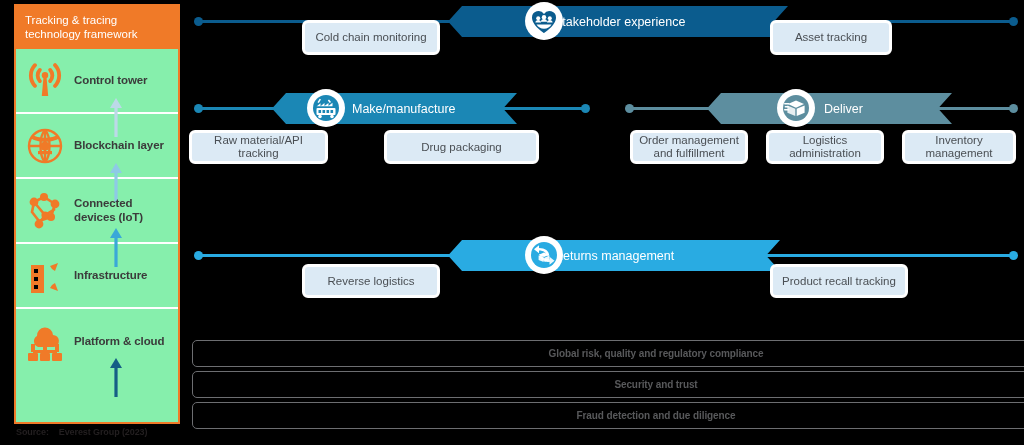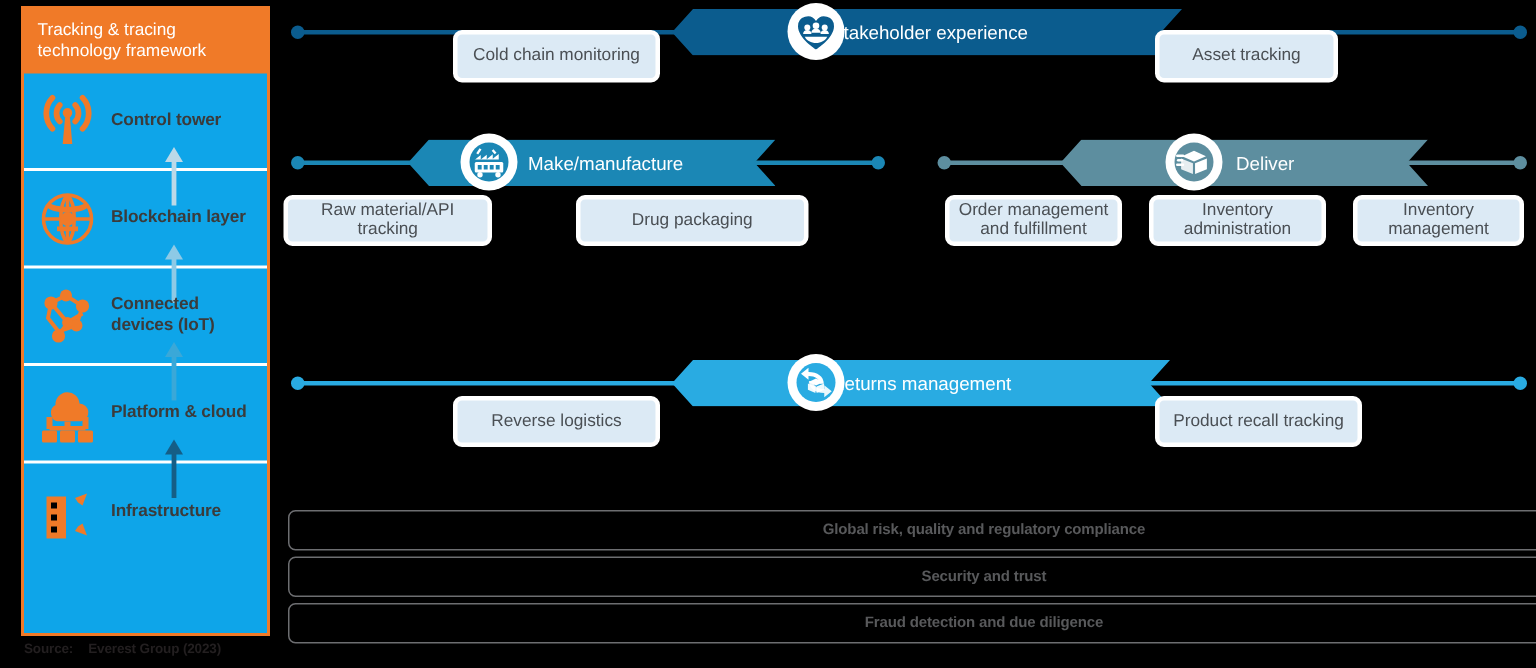--- a/index.html
+++ b/index.html
@@ -1,21 +1,21 @@
 <!DOCTYPE html>
 <html><head>
 <meta charset="utf-8">
 <style>
   html,body{margin:0;padding:0;background:#000;}
   body{width:1024px;height:445px;position:relative;overflow:hidden;
        font-family:"Liberation Sans",sans-serif;-webkit-font-smoothing:antialiased;}
 
   
   #sidebar{position:absolute;left:14px;top:4px;width:166px;height:420px;
-           border:2px solid #f07a28;box-sizing:border-box;background:#0ea5e9;}
+           border:2px solid #f07a28;box-sizing:border-box;background:#86efac;}
   #sidebar-header{background:#f07a28;color:#fff;font-size:11.5px;line-height:14px;
            padding:7px 9px 8px 9px;font-weight:400;}
   .stack-row{position:relative;height:65px;border-bottom:2px solid #fff;
              display:flex;align-items:center;box-sizing:border-box;}
   .stack-row:last-child{border-bottom:none;}
   .stack-ico{width:58px;flex:0 0 58px;display:flex;align-items:center;justify-content:center;}
   .stack-ico svg{display:block;}
   .stack-lbl{color:#3b3b3b;font-size:11.5px;line-height:13.5px;font-weight:700;
              letter-spacing:-.1px;padding-right:4px;}
   .uparrow{position:absolute;left:88px;width:24px;height:42px;pointer-events:none;}
@@ -125,20 +125,38 @@
         <rect x="10.4" y="10" width="3.2" height="30"></rect>
             <path d="M12 1l6 10H6z"></path>
           </g>
         </svg>
     </div>
   </div>
 
 
   <div class="stack-row">
     <div class="stack-ico">
+      <svg width="44" height="42" viewBox="0 0 44 42">
+          <g fill="#f07a28">
+        <path d="M8 10h13v28H8z"></path>
+        <path d="M23 20l6-6-2-3 8-3-3 8-3-2-6 6z"></path>
+        <path d="M23 24l6 6-2 3 8 3-3-8-3 2-6-6z"></path>
+      </g>
+      <g fill="#000">
+            <rect x="11" y="14" width="4" height="4"></rect>
+            <rect x="11" y="22" width="4" height="4"></rect>
+       <rect x="11" y="30" width="4" height="4"></rect>
+          </g>
+        </svg>
+    </div>
+    <div class="stack-lbl">Infrastructure</div>
+  </div>
+
+  <div class="stack-row">
+    <div class="stack-ico">
       <svg width="44" height="40" viewBox="0 0 44 40">
           <g fill="#f07a28">
         <path d="M14 14a8 8 0 0116-1 6 6 0 011 11.9H15A6 6 0 0114 14z"></path>
         <rect x="20" y="25" width="4" height="5"></rect>
         <rect x="8" y="22" width="4" height="8"></rect>
             <rect x="32" y="22" width="4" height="8"></rect>
         <rect x="10" y="28" width="24" height="3"></rect>
         <rect x="5" y="31" width="10" height="8" rx="1"></rect>
         <rect x="17" y="31" width="10" height="8" rx="1"></rect>
         <rect x="29" y="31" width="10" height="8" rx="1"></rect>
@@ -148,38 +166,20 @@
     <div class="stack-lbl">Platform &amp; cloud</div>
     <div class="uparrow" style="top:48px">
       <svg width="24" height="42" viewBox="0 0 24 42">
           <g fill="#155e86">
         <rect x="10.4" y="10" width="3.2" height="30"></rect>
             <path d="M12 1l6 10H6z"></path>
           </g>
         </svg>
     </div>
   </div>
-
-  <div class="stack-row">
-    <div class="stack-ico">
-      <svg width="44" height="42" viewBox="0 0 44 42">
-          <g fill="#f07a28">
-        <path d="M8 10h13v28H8z"></path>
-        <path d="M23 20l6-6-2-3 8-3-3 8-3-2-6 6z"></path>
-        <path d="M23 24l6 6-2 3 8 3-3-8-3 2-6-6z"></path>
-      </g>
-      <g fill="#000">
-            <rect x="11" y="14" width="4" height="4"></rect>
-            <rect x="11" y="22" width="4" height="4"></rect>
-       <rect x="11" y="30" width="4" height="4"></rect>
-          </g>
-        </svg>
-    </div>
-    <div class="stack-lbl">Infrastructure</div>
-  </div>
 </div>
 
 <div id="source">
   <span class="src-lbl">Source:</span><span>Everest Group (2023)</span>
 </div>
 
 <div class="conn" style="left:198px;top:20px;width:818px;background:#0b5c8e;"></div>
 <div class="dot" style="left:194px;top:17px;background:#0b5c8e;"></div>
 <div class="dot" style="left:1009px;top:17px;background:#0b5c8e;"></div>
 
@@ -248,21 +248,21 @@
       <path d="M15 7.5l8 3.6-8 3.6-8-3.6z"></path>
       <path d="M23.6 12.6v7.2L15.7 23v-7.2z"></path>
       <path d="M6.4 12.6l7.9 3.2V23l-7.9-3.2z" opacity="0.85"></path>
       <rect x="3" y="10" width="5.5" height="1.6" rx=".8"></rect>
       <rect x="3.6" y="13" width="4.2" height="1.6" rx=".8"></rect>
       <rect x="3" y="16" width="5.5" height="1.6" rx=".8"></rect>
     </g>
   </svg>
 </div>
 <div class="card" style="left:630px;top:130px;width:118px;height:32px;">Order management and fulfillment</div>
-<div class="card" style="left:766px;top:130px;width:118px;height:32px;">Inventory administration</div>
+<div class="card" style="left:766px;top:130px;width:118px;height:32px;">Logistics administration</div>
 <div class="card" style="left:902px;top:130px;width:114px;height:32px;">Inventory management</div>
 
 <div class="conn" style="left:198px;top:254px;width:818px;background:#29abe2;"></div>
 <div class="dot" style="left:194px;top:251px;background:#29abe2;"></div>
 <div class="dot" style="left:1009px;top:251px;background:#29abe2;"></div>
 
 <div class="chev" style="left:448px;top:240px;width:332px;background:#29abe2;">
   <span class="chev-pad" style="width:106px"></span>
   <span class="chev-label">Returns management</span>
 </div>

